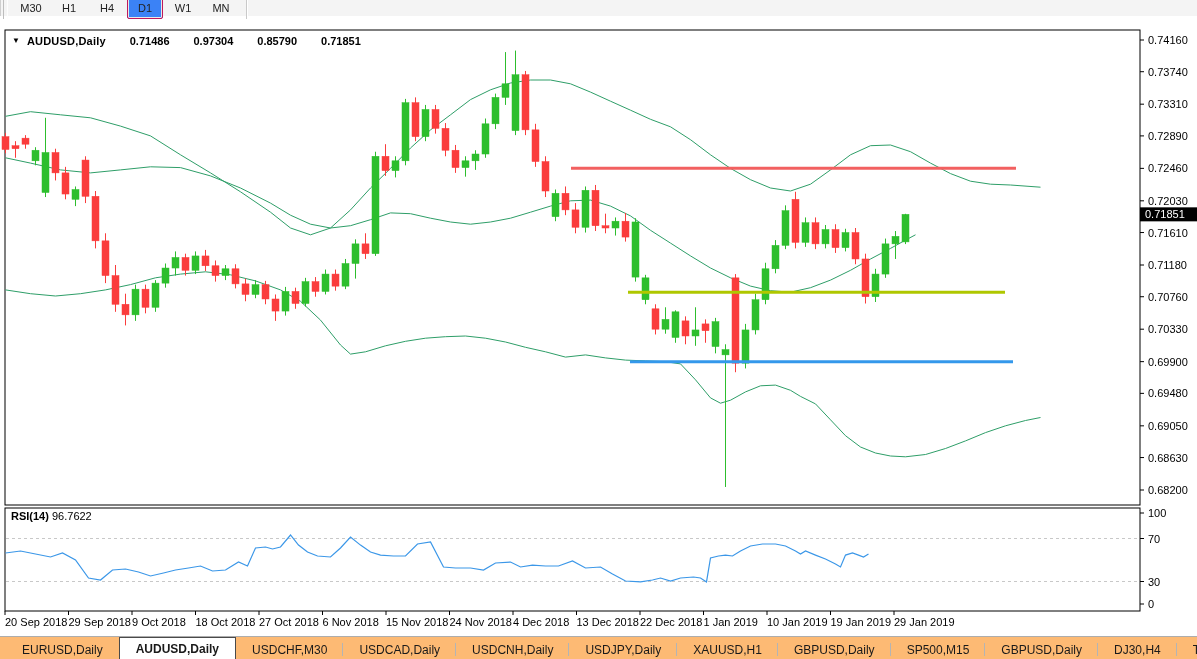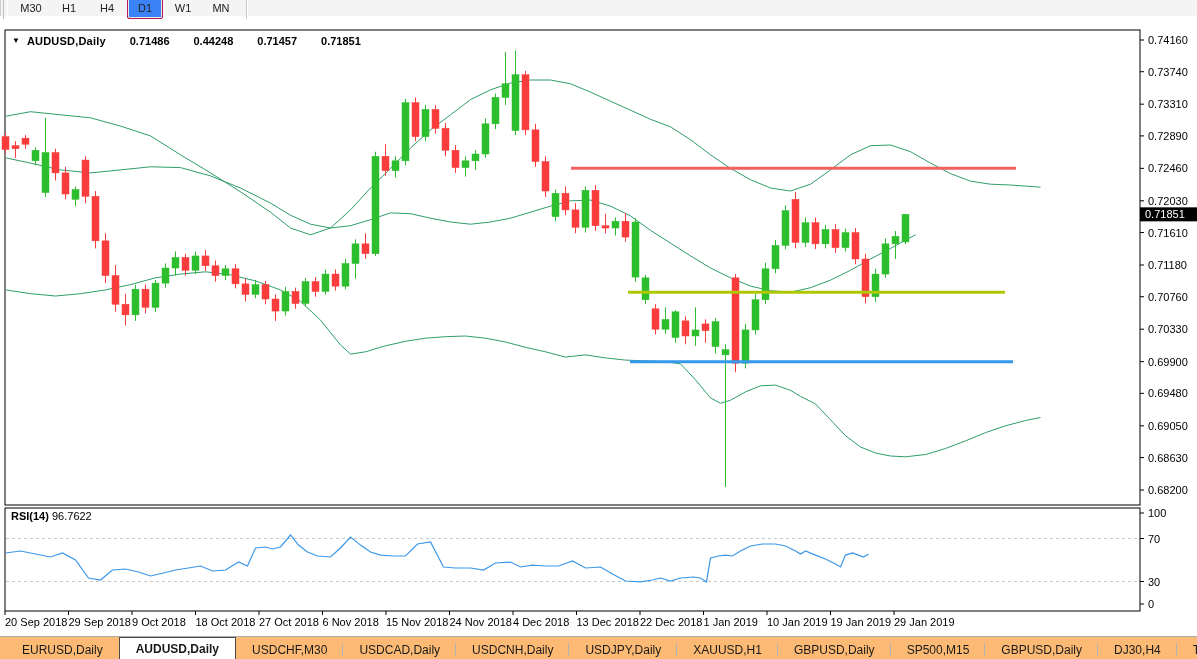--- a/index.html
+++ b/index.html
@@ -325,22 +325,22 @@
         <div class="tf-btn">W1</div>
         <div class="tf-btn">MN</div>
       </div>
     <div class="tsep"></div>
   </div>
 
   <div class="chart-title">
     <span class="tri">▼</span>
     <span class="sym">AUDUSD,Daily</span>
     <span class="qv">0.71486</span>
-    <span class="qv">0.44248</span>
-    <span class="qv">0.71457</span>
+    <span class="qv">0.97304</span>
+    <span class="qv">0.85790</span>
     <span class="qv">0.71851</span>
   </div>
 
   <div class="rsi-label">
     <b>RSI(14)</b>&nbsp;<span>96.7622</span>
   </div>
 
   <div class="tabbar">
     <div id="tabs-holder" style="display:flex;align-items:flex-end;height:100%;padding-left:6px;">
         <div class="tab">EURUSD,Daily</div>

